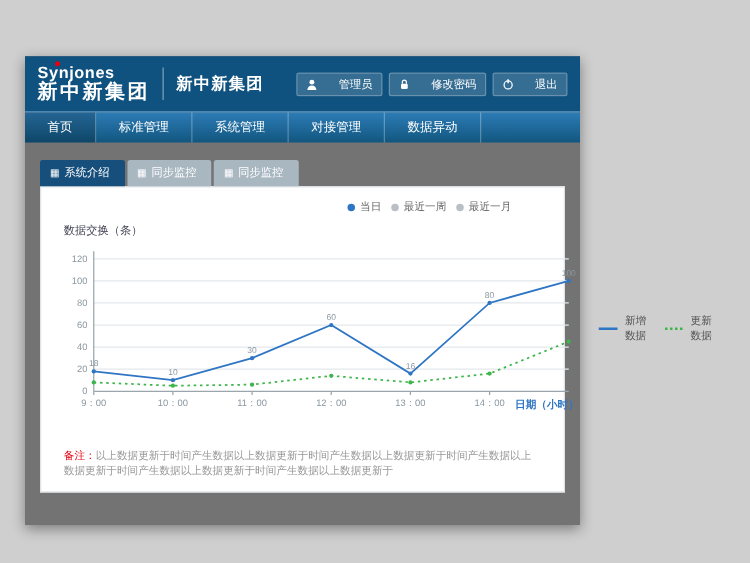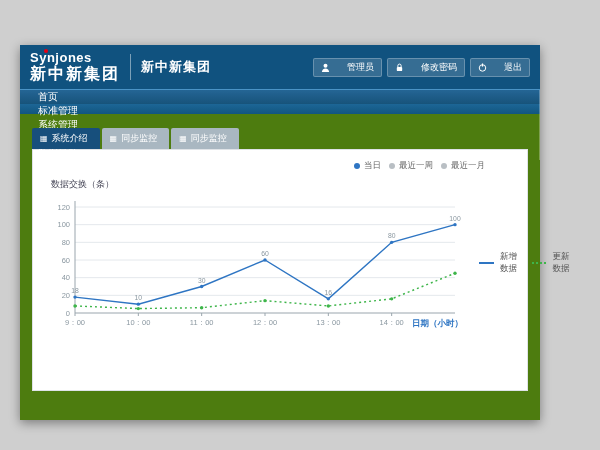--- a/index.html
+++ b/index.html
@@ -1,39 +1,39 @@
 <!DOCTYPE html>
 <html><head>
 <meta charset="utf-8">
 <style>
   * { margin:0; padding:0; box-sizing:border-box; }
   html,body { width:600px; height:450px; overflow:hidden;
     font-family:"Liberation Sans","DejaVu Sans",sans-serif; background:#cfcfcf; }
-  .window { position:absolute; left:20px; top:45px; width:520px; height:375px;
-    background:#4d7c0f; box-shadow:0 3px 10px rgba(0,0,0,.4); }
+  .window { position:absolute; left:20px; top:45px; width:444px; height:375px;
+    background:#737373; box-shadow:0 3px 10px rgba(0,0,0,.4); }
 
   
   .topbar { height:44px; background:#10527f; display:flex; align-items:center;
     padding:0 10px; color:#fff; }
   .logo { display:flex; flex-direction:column; line-height:1.1; position:relative; }
   .logo-en { font-size:13px; font-weight:bold; letter-spacing:.5px; }
   .logo-dot { position:absolute; left:14px; top:-2px; width:4px; height:4px;
     border-radius:50%; background:#e60012; }
   .logo-cn { font-size:16px; font-weight:bold; letter-spacing:2px; }
   .brand-sep { width:1px; height:26px; background:rgba(255,255,255,.45); margin:0 10px; }
   .app-title { font-size:13px; font-weight:bold; letter-spacing:1px; }
   .user-actions { margin-left:auto; display:flex; gap:5px; }
   .ua-btn { display:flex; align-items:center; gap:17px; background:rgba(255,255,255,.16);
     border:1px solid rgba(255,255,255,.25); border-radius:2px; color:#fff;
     font-size:9px; padding:2px 7px; cursor:pointer; font-family:inherit; }
   .ua-btn svg { display:block; }
 
   
   .mainnav { height:25px; background:linear-gradient(#2d7cb6,#11567f);
-    border-top:1px solid #4a93c6; display:flex; align-items:stretch;flex-direction:column; }
+    border-top:1px solid #4a93c6; display:flex; align-items:stretch; }
   .nav-item { color:#fff; font-size:10px; display:flex; align-items:center;
     padding:0 18px; border-right:1px solid rgba(255,255,255,.28); cursor:pointer;
     text-decoration:none; }
   .nav-item.active { background:rgba(0,0,0,.18); }
 
   
   .content { padding:14px 12px 0 12px; }
   .tabs { display:flex; gap:2px; }
   .tab { display:flex; align-items:center; gap:4px; font-size:9px; color:#fff;
     padding:4px 12px 4px 8px; cursor:pointer; border-radius:2px 2px 0 0; }
@@ -210,16 +210,19 @@
             <span class="sl-sample" style="border-top: 2px solid rgb(46, 117, 195);"></span>
             <span>新增数据</span>
           </span>
           <span class="sl-item">
             <span class="sl-sample" style="border-top: 2px dotted rgb(62, 181, 74);"></span>
             <span>更新数据</span>
           </span>
         </div>
       </div>
 
+      <div class="note">
+        <span class="note-label">备注：</span><span>以上数据更新于时间产生数据以上数据更新于时间产生数据以上数据更新于时间产生数据以上数据更新于时间产生数据以上数据更新于时间产生数据以上数据更新于</span>
+      </div>
 
     </div>
   </div>
 </div>
 
 </body></html>

